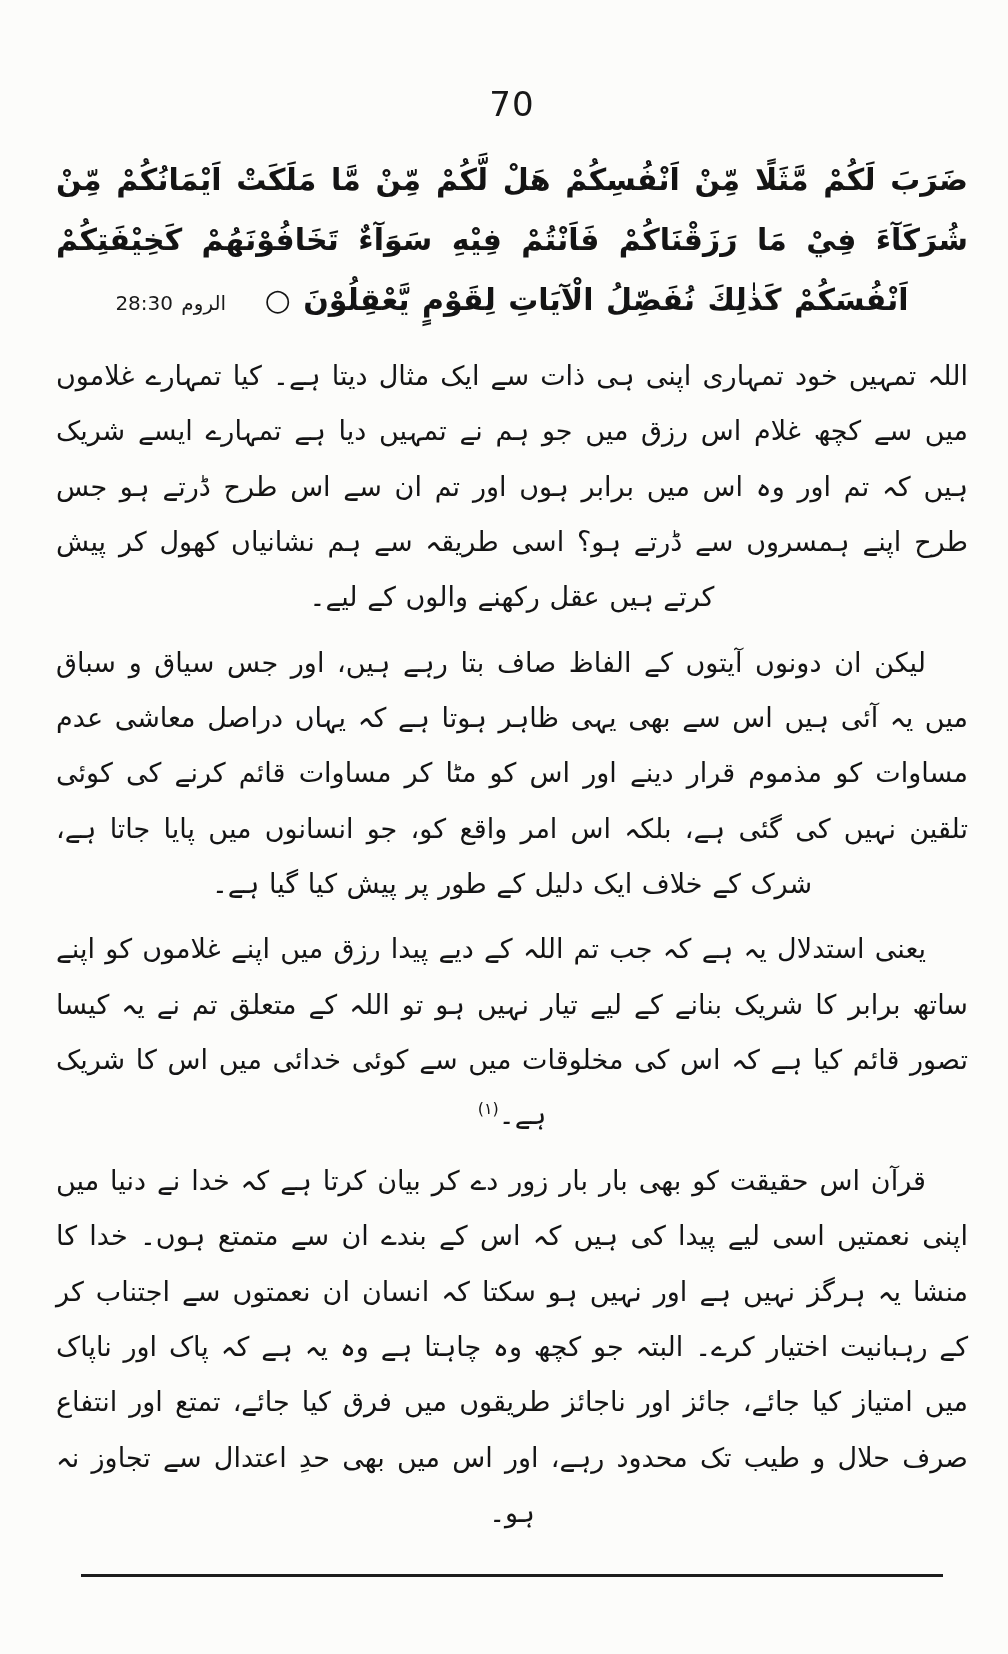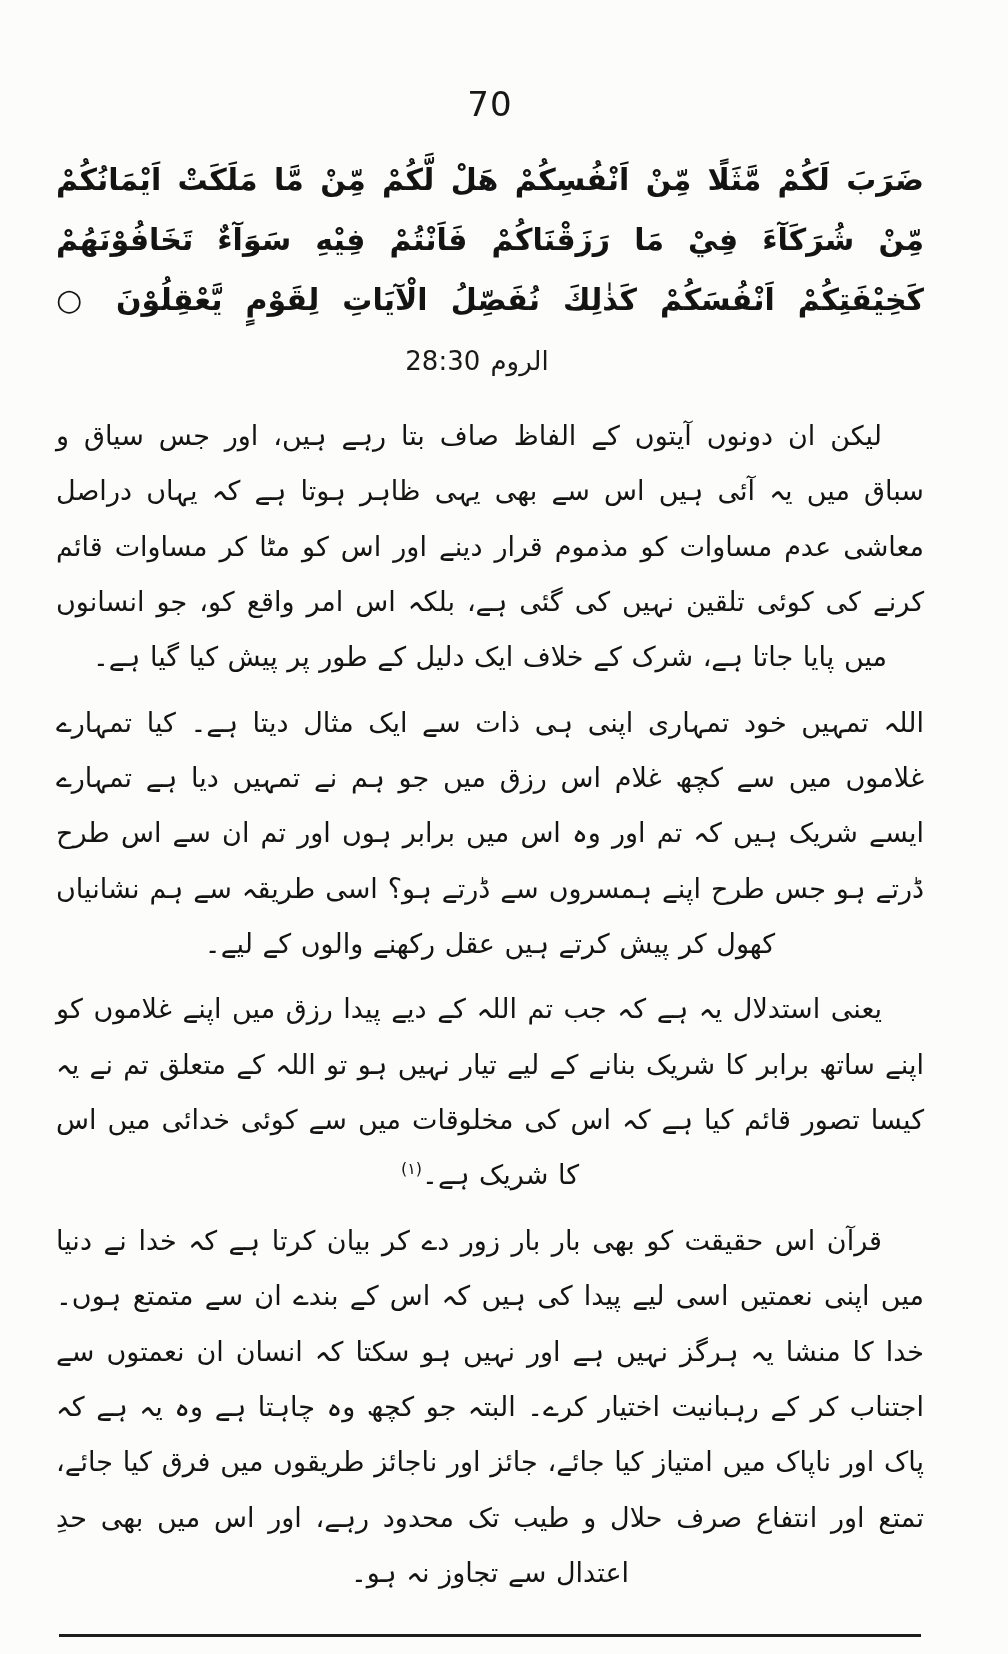--- a/index.html
+++ b/index.html
@@ -10,21 +10,21 @@
   .page {
     position: relative;
     width: 1008px;
     height: 1654px;
     margin: 0 auto;
     background: #fcfcfa;
     color: #141414;
     overflow: hidden;
     font-family: "DejaVu Sans", sans-serif;
     box-sizing: border-box;
-    padding: 84px 84px 36px 56px;
+    padding: 84px 40px 36px 56px;
     direction: rtl;
   }
   .page-number {
     direction: ltr;
     text-align: center;
     font-size: 34px;
     letter-spacing: 1px;
     color: #181818;
     margin: 0 0 26px 0;
     font-weight: 500;
@@ -34,21 +34,21 @@
     text-align: justify;
     text-align-last: center;
     font-size: 30px;
     font-weight: bold;
     line-height: 2.0;
     margin: 0 0 18px 0;
     word-spacing: 2px;
   }
   .verse-ref {
     font-weight: normal;
-    font-size: 26px;
+    font-size: 20px;
     margin-right: 26px;
     white-space: nowrap;
     color: #1a1a1a;
   }
   .body-para {
     direction: rtl;
     text-align: justify;
     text-align-last: center;
     font-size: 27px;
     line-height: 2.05;
@@ -83,23 +83,23 @@
 
 <div class="page">
 
   <div class="page-number">70</div>
 
   <div class="verse">
     <span>ضَرَبَ لَكُمْ مَّثَلًا مِّنْ اَنْفُسِكُمْ هَلْ لَّكُمْ مِّنْ مَّا مَلَكَتْ اَيْمَانُكُمْ مِّنْ شُرَكَآءَ فِيْ مَا رَزَقْنَاكُمْ فَاَنْتُمْ فِيْهِ سَوَآءٌ تَخَافُوْنَهُمْ كَخِيْفَتِكُمْ اَنْفُسَكُمْ كَذٰلِكَ نُفَصِّلُ الْآيَاتِ لِقَوْمٍ يَّعْقِلُوْنَ ○</span>
     <span class="verse-ref">الروم 28:30</span>
   </div>
 
+  <p class="body-para">اللہ تمہیں خود تمہاری اپنی ہی ذات سے ایک مثال دیتا ہے۔ کیا تمہارے غلاموں میں سے کچھ غلام اس رزق میں جو ہم نے تمہیں دیا ہے تمہارے ایسے شریک ہیں کہ تم اور وہ اس میں برابر ہوں اور تم ان سے اس طرح ڈرتے ہو جس طرح اپنے ہمسروں سے ڈرتے ہو؟ اسی طریقہ سے ہم نشانیاں کھول کر پیش کرتے ہیں عقل رکھنے والوں کے لیے۔</p>
+
   <p class="body-para indent">لیکن ان دونوں آیتوں کے الفاظ صاف بتا رہے ہیں، اور جس سیاق و سباق میں یہ آئی ہیں اس سے بھی یہی ظاہر ہوتا ہے کہ یہاں دراصل معاشی عدم مساوات کو مذموم قرار دینے اور اس کو مٹا کر مساوات قائم کرنے کی کوئی تلقین نہیں کی گئی ہے، بلکہ اس امر واقع کو، جو انسانوں میں پایا جاتا ہے، شرک کے خلاف ایک دلیل کے طور پر پیش کیا گیا ہے۔</p>
-
-  <p class="body-para">اللہ تمہیں خود تمہاری اپنی ہی ذات سے ایک مثال دیتا ہے۔ کیا تمہارے غلاموں میں سے کچھ غلام اس رزق میں جو ہم نے تمہیں دیا ہے تمہارے ایسے شریک ہیں کہ تم اور وہ اس میں برابر ہوں اور تم ان سے اس طرح ڈرتے ہو جس طرح اپنے ہمسروں سے ڈرتے ہو؟ اسی طریقہ سے ہم نشانیاں کھول کر پیش کرتے ہیں عقل رکھنے والوں کے لیے۔</p>
 
   <p class="body-para indent"><span>یعنی استدلال یہ ہے کہ جب تم اللہ کے دیے پیدا رزق میں اپنے غلاموں کو اپنے ساتھ برابر کا شریک بنانے کے لیے تیار نہیں ہو تو اللہ کے متعلق تم نے یہ کیسا تصور قائم کیا ہے کہ اس کی مخلوقات میں سے کوئی خدائی میں اس کا شریک ہے۔</span><sup class="fn-ref">(۱)</sup></p>
 
 
   <p class="body-para indent">قرآن اس حقیقت کو بھی بار بار زور دے کر بیان کرتا ہے کہ خدا نے دنیا میں اپنی نعمتیں اسی لیے پیدا کی ہیں کہ اس کے بندے ان سے متمتع ہوں۔ خدا کا منشا یہ ہرگز نہیں ہے اور نہیں ہو سکتا کہ انسان ان نعمتوں سے اجتناب کر کے رہبانیت اختیار کرے۔ البتہ جو کچھ وہ چاہتا ہے وہ یہ ہے کہ پاک اور ناپاک میں امتیاز کیا جائے، جائز اور ناجائز طریقوں میں فرق کیا جائے، تمتع اور انتفاع صرف حلال و طیب تک محدود رہے، اور اس میں بھی حدِ اعتدال سے تجاوز نہ ہو۔</p>
 
   <div class="fn-rule"></div>
 
 </div>
 

